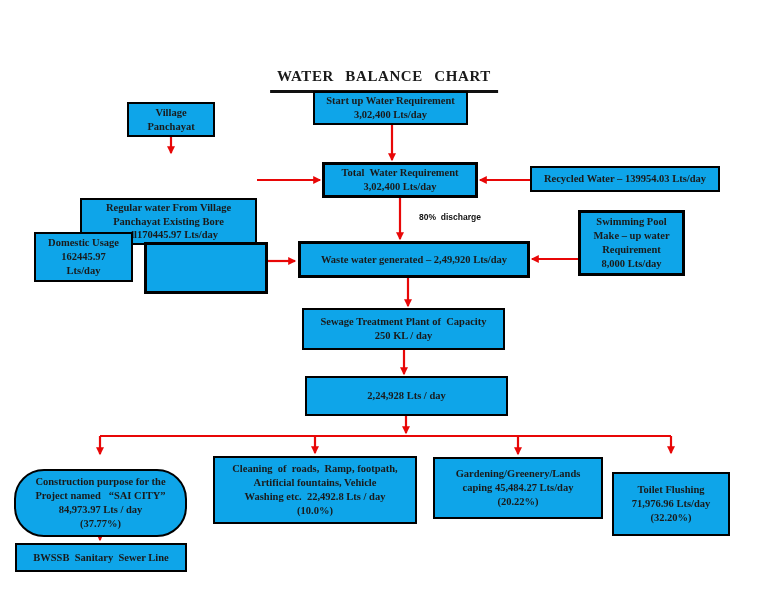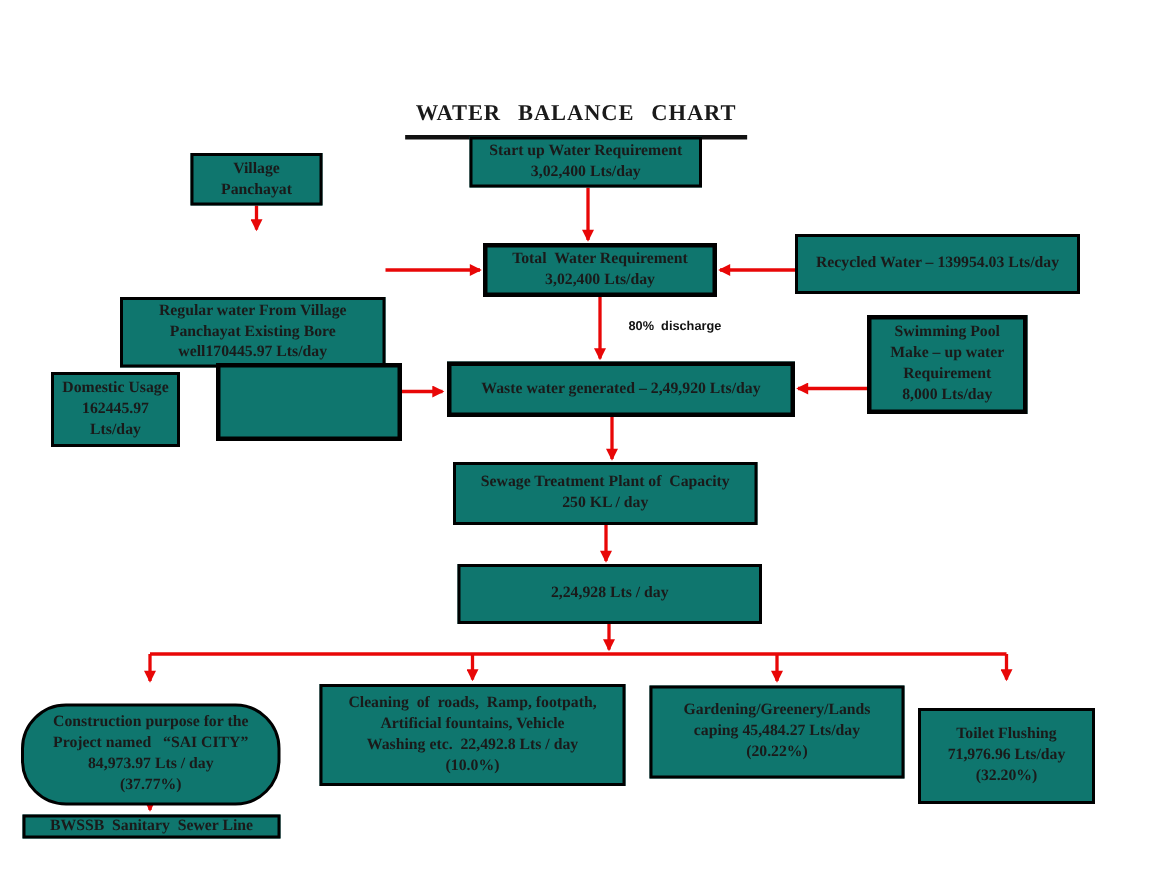--- a/index.html
+++ b/index.html
@@ -11,21 +11,21 @@
     background:var(--bg);
     font-family:"Liberation Serif","DejaVu Serif",serif;
     color:var(--text);
   }
   .title{
     position:absolute;top:36px;left:50%;transform:translateX(-50%);
     font-size:15px;font-weight:700;letter-spacing:0.6px;word-spacing:7px;
     border-bottom:3.2px solid #111;padding:0 7px 5px 7px;white-space:pre;margin-top:32px;
   }
   .box{
-    position:absolute;border:2.6px solid var(--border);background:#0f766e;
+    position:absolute;border:2.6px solid var(--border);background:#0ea5e9;
     display:flex;flex-direction:column;justify-content:center;align-items:center;
     text-align:center;font-weight:700;font-size:10.5px;line-height:1.32;
     box-sizing:border-box;
   }
   .box > div{white-space:pre;}
   .thick{border-width:3.2px;}
   .note{
     position:absolute;font-family:"Liberation Sans","DejaVu Sans",sans-serif;
     font-weight:700;font-size:8.5px;white-space:pre;color:#111;
   }
@@ -83,32 +83,32 @@
     <div>Regular water From Village</div>
     <div>Panchayat Existing Bore</div>
     <div>well170445.97 Lts/day</div>
   </div>
 
 <div class="box thick" style="left:322px;top:162px;width:156px;height:36px;">
     <div>Total  Water Requirement</div>
     <div>3,02,400 Lts/day</div>
   </div>
 
-<div class="box" style="left:530px;top:156px;width:190px;height:40px;">
+<div class="box" style="left:530px;top:166px;width:190px;height:26px;">
     <div>Recycled Water – 139954.03 Lts/day</div>
   </div>
 
 <div class="box thick" style="left:578px;top:210px;width:107px;height:66px;">
     <div>Swimming Pool</div>
     <div>Make – up water</div>
     <div>Requirement</div>
     <div>8,000 Lts/day</div>
   </div>
 
-<div class="box" style="left:34px;top:248px;width:86px;height:50px;">
+<div class="box" style="left:34px;top:232px;width:99px;height:50px;">
     <div>Domestic Usage</div>
     <div>162445.97</div>
     <div>Lts/day</div>
   </div>
 
 <div class="box thick" style="left:144px;top:242px;width:124px;height:52px;"></div>
 
 <div class="box thick" style="left:298px;top:241px;width:232px;height:37px;">
     <div>Waste water generated – 2,49,920 Lts/day</div>
   </div>
@@ -141,15 +141,15 @@
     <div>caping 45,484.27 Lts/day</div>
     <div>(20.22%)</div>
   </div>
 
 <div class="box" style="left:612px;top:456px;width:118px;height:64px;margin-top:16px;">
     <div>Toilet Flushing</div>
     <div>71,976.96 Lts/day</div>
     <div>(32.20%)</div>
   </div>
 
-<div class="box" style="left:15px;top:543px;width:172px;height:16px;font-family:Liberation Serif, serif;">
+<div class="box" style="left:15px;top:543px;width:172px;height:29px;font-family:Liberation Serif, serif;">
     <div>BWSSB  Sanitary  Sewer Line</div>
   </div>
 
 </body></html>

